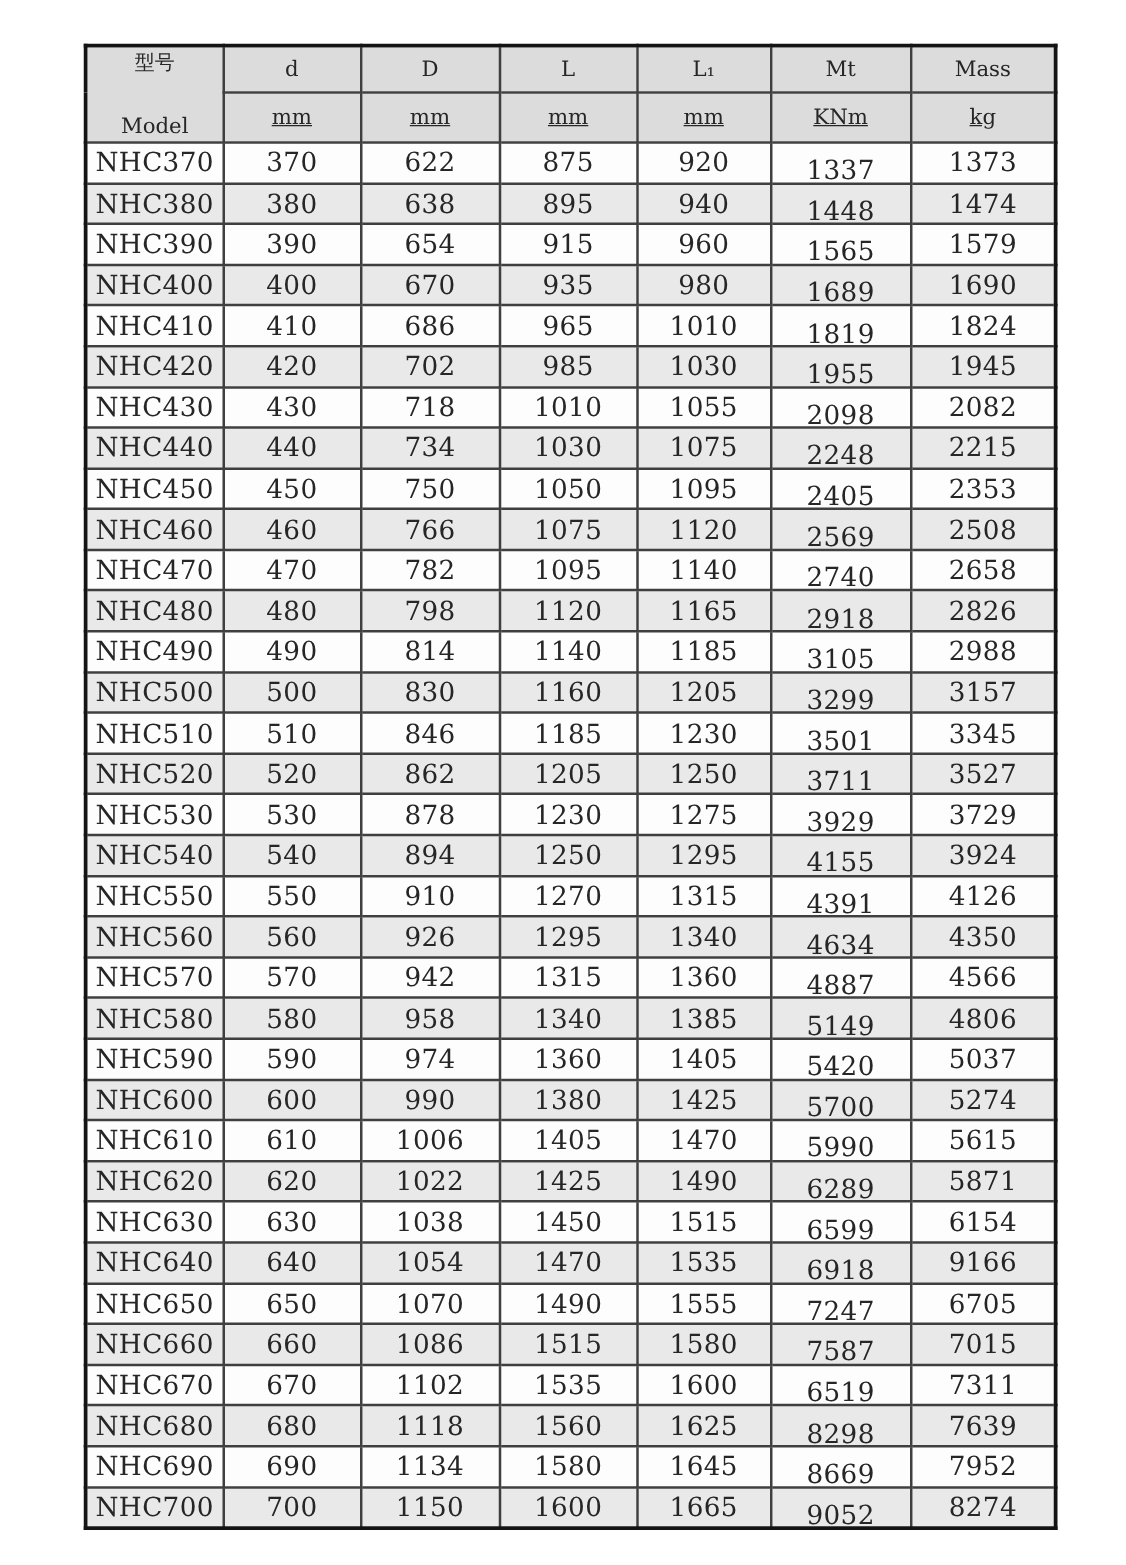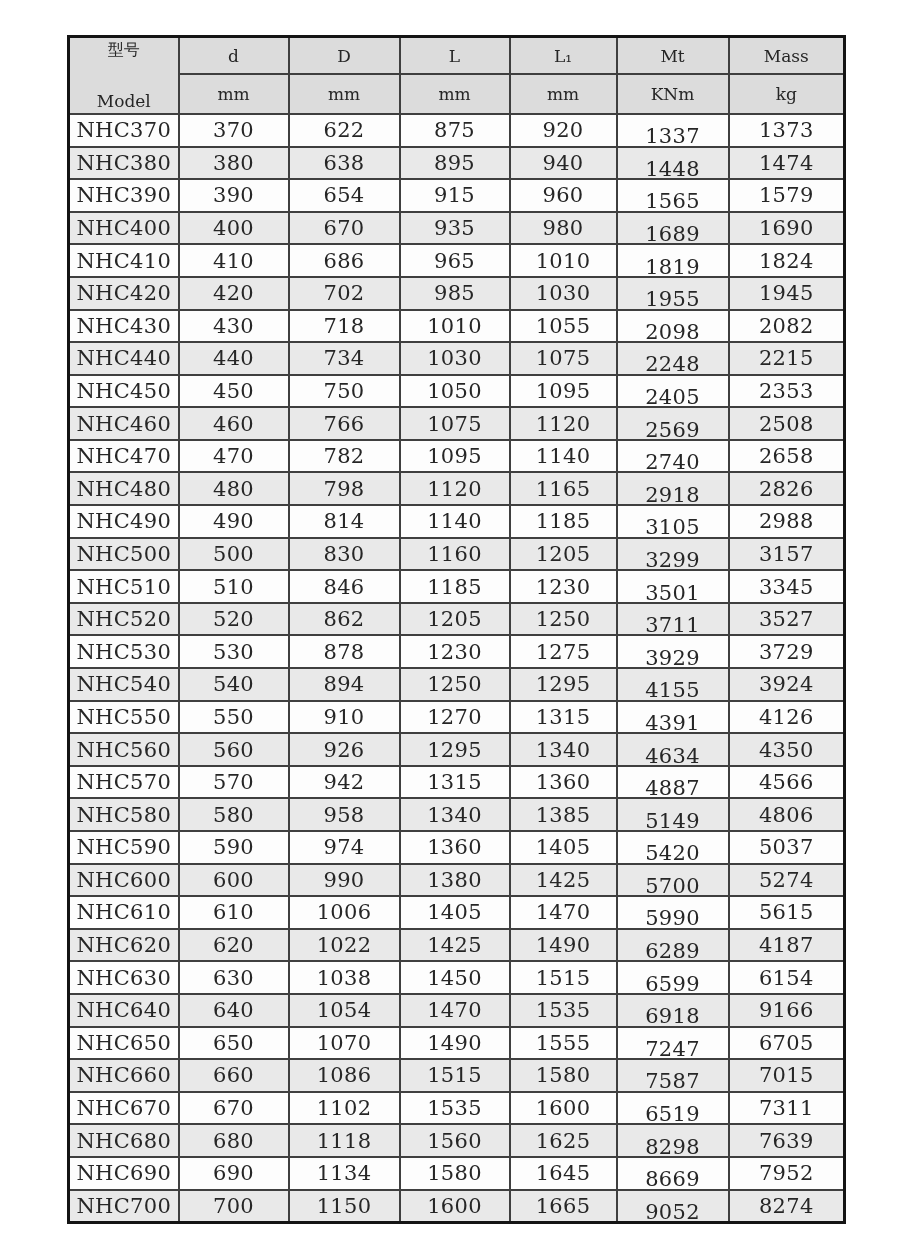--- a/index.html
+++ b/index.html
@@ -36,21 +36,21 @@
     vertical-align:middle;
     padding:0;
     overflow:hidden;
   }
   .spec-table thead th{
     background:var(--header-bg);
     font-weight:normal;
     font-size:17px;
   }
   tr.hrow1{height:35px;}
-  tr.hrow2{height:37px;}
+  tr.hrow2{height:37px;text-decoration:underline;}
   .spec-table tbody tr{
     height:32.6px;
     font-size:21px;
     letter-spacing:0.3px;
   }
   .spec-table tbody tr.plain{background:var(--row-plain);}
   .spec-table tbody tr.shaded{background:var(--row-shaded);}
   th.model-h .cn{display:block;font-size:16px;line-height:1.5;}
   th.model-h .en{display:block;font-size:17px;line-height:1.35;margin-top:28px;}
   td .mt-shift{position:relative;top:6px;display:inline-block;text-align:right;}
@@ -317,21 +317,21 @@
           <td><span class="mt-shift">5990</span></td>
           <td><span>5615</span></td>
         </tr>
         <tr class="shaded">
           <td><span>NHC620</span></td>
           <td><span>620</span></td>
           <td><span>1022</span></td>
           <td><span>1425</span></td>
           <td><span>1490</span></td>
           <td><span class="mt-shift">6289</span></td>
-          <td><span>4187</span></td>
+          <td><span>5871</span></td>
         </tr>
         <tr class="plain">
           <td><span>NHC630</span></td>
           <td><span>630</span></td>
           <td><span>1038</span></td>
           <td><span>1450</span></td>
           <td><span>1515</span></td>
           <td><span class="mt-shift">6599</span></td>
           <td><span>6154</span></td>
         </tr>

